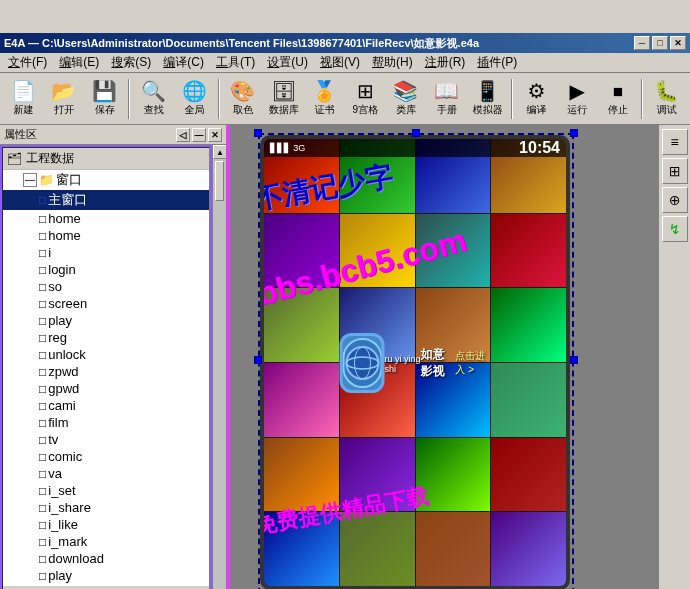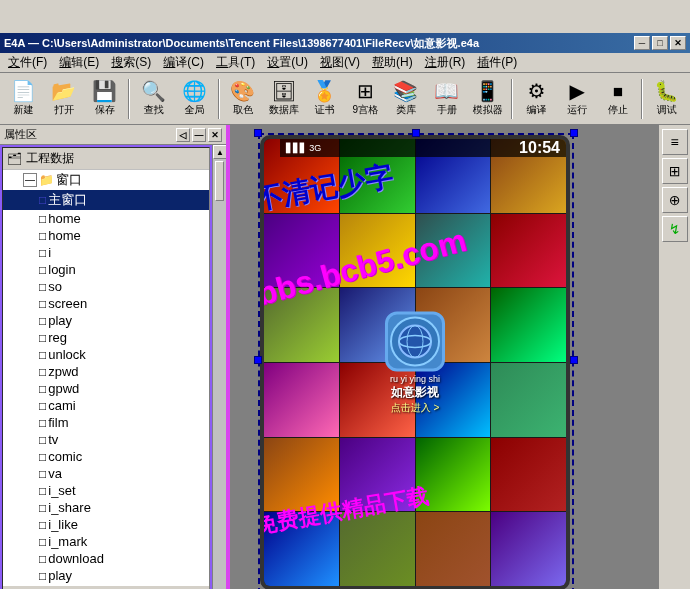--- a/index.html
+++ b/index.html
@@ -302,41 +302,40 @@
     .poster-cell:nth-child(20) { background: linear-gradient(135deg, #8B0000 0%, #B22222 100%); }
     .poster-cell:nth-child(21) { background: linear-gradient(135deg, #00008B 0%, #1E90FF 100%); }
     .poster-cell:nth-child(22) { background: linear-gradient(135deg, #556B2F 0%, #6B8E23 100%); }
     .poster-cell:nth-child(23) { background: linear-gradient(135deg, #8B4513 0%, #A0522D 100%); }
     .poster-cell:nth-child(24) { background: linear-gradient(135deg, #4B0082 0%, #7B68EE 100%); }
 
     
     .status-bar {
       position: absolute;
       top: 0;
-      left: 16px;
+      left: 0;
       right: 0;
       height: 18px;
       background: rgba(0,0,0,0.7);
       display: flex;
       align-items: center;
       justify-content: space-between;
       padding: 0 6px;
       color: white;
       font-size: 10px;
       z-index: 10;
     }
 
     
     .app-overlay {
       position: absolute;
       top: 50%;
       left: 50%;
       transform: translate(-50%, -50%);
       display: flex;
-      flex-direction: column;
       align-items: center;
       z-index: 5;
     }
     .app-icon-circle {
       width: 60px;
       height: 60px;
       border-radius: 12px;
       background: #4488cc;
       border: 3px solid #66aaee;
       display: flex;

